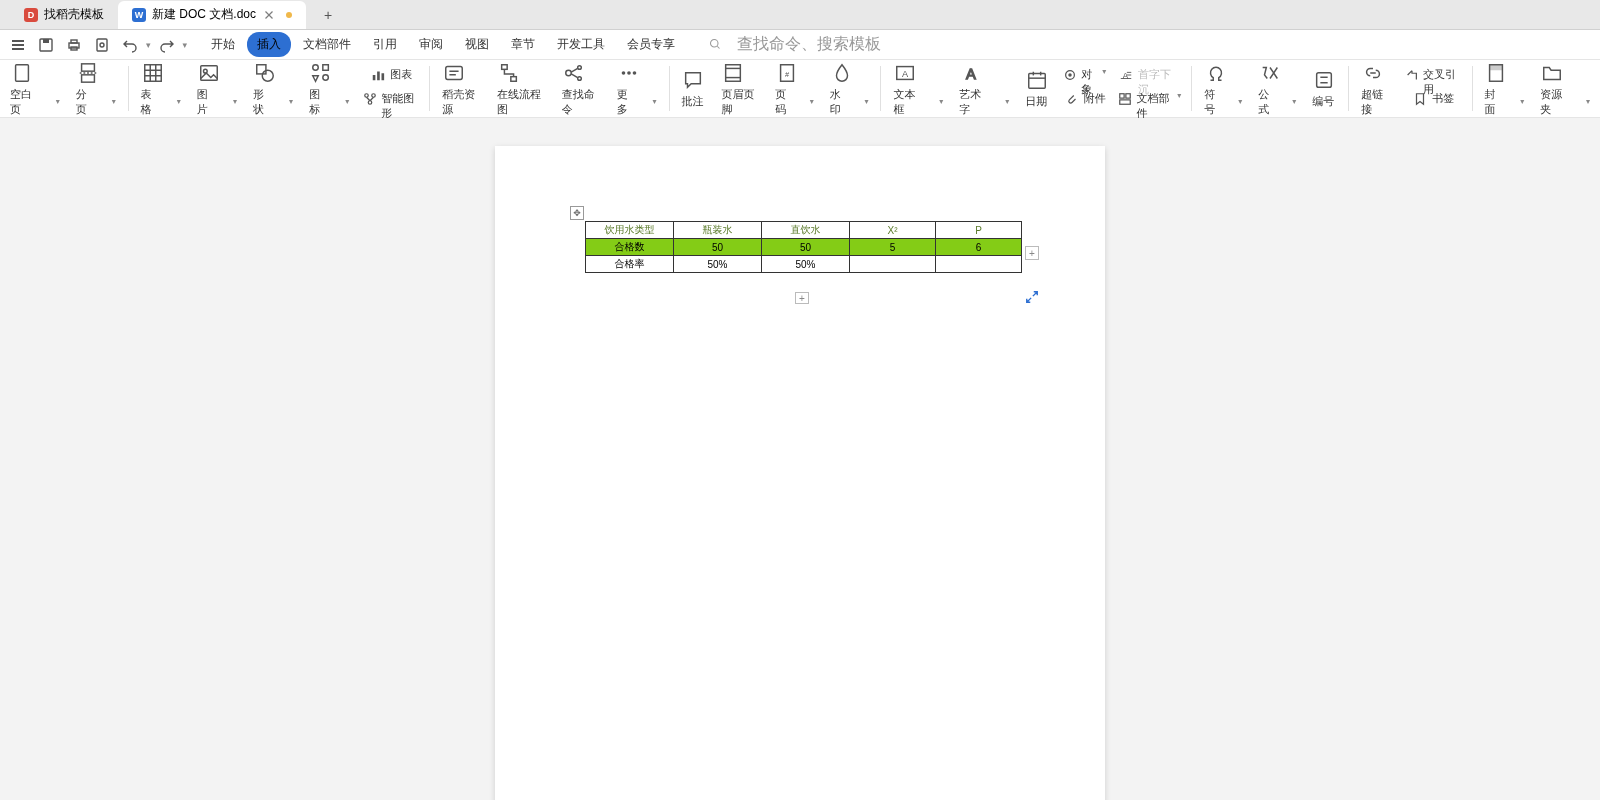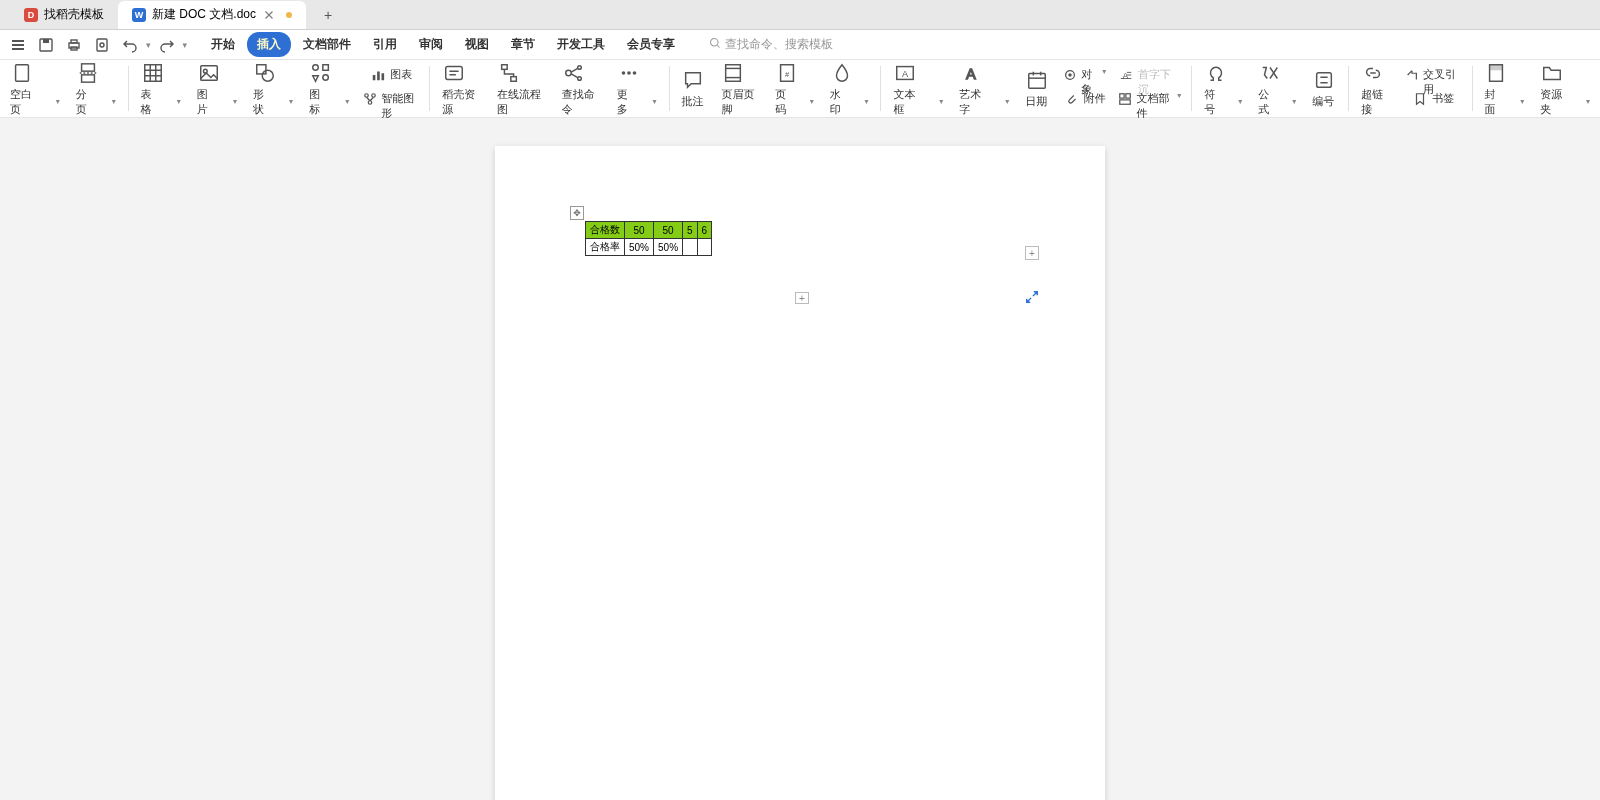--- a/index.html
+++ b/index.html
@@ -13,24 +13,24 @@
 .tab-icon.red { background: #d94b3e; }
 .tab-icon.blue { background: #2d6fd2; }
 .tab-close { width: 14px; height: 14px; opacity: .5; }
 .tab-dot { width: 6px; height: 6px; border-radius: 50%; background: #f0b84a; margin-left: 4px; }
 .tab-add { width: 24px; height: 24px; display: flex; align-items: center; justify-content: center; color: #555; font-size: 14px; margin-left: 10px; cursor: pointer; }
 
 
 .menu-row { display: flex; align-items: center; height: 30px; padding: 0 6px; gap: 4px; border-bottom: 1px solid #e5e5e5; }
 .qicon { width: 18px; height: 18px; display: flex; align-items: center; justify-content: center; color: #555; cursor: pointer; margin: 0 3px; }
 .qicon svg { width: 16px; height: 16px; }
-.menus { display: flex; align-items: center; gap: 2px; margin-left: 10px; font-weight: bold; }
+.menus { display: flex; align-items: center; gap: 2px; margin-left: 10px; }
 .menu-item { padding: 4px 10px; font-size: 12px; color: #333; cursor: pointer; border-radius: 12px; }
-.menu-item.active { background: #2d6fd2; color: #fef9c3; }
-.search-box { margin-left: 20px; display: flex; align-items: center; color: #999; font-size: 12px; gap: 4px; }
+.menu-item.active { background: #2d6fd2; color: #000000; }
+.search-box { margin-left: 20px; display: flex; align-items: center; color: #999; font-size: 16px; gap: 16px; }
 
 
 .ribbon { display: flex; align-items: stretch; height: 58px; border-bottom: 1px solid #e5e5e5; padding: 0 2px; }
 .rgroup { display: flex; align-items: center; }
 .rbtn { display: flex; flex-direction: column; align-items: flex-start; justify-content: center; padding: 2px 8px; cursor: pointer; font-size: 11px; color: #333; min-width: 40px; }
 .rbtn.wide { flex-direction: row; gap: 4px; min-width: auto; padding: 2px 6px; }
 .rbtn .ricon { width: 24px; height: 24px; display: flex; align-items: center; justify-content: center; color: #555; }
 .rbtn .ricon svg { width: 22px; height: 22px; }
 .rbtn .rlabel { font-size: 11px; margin-top: 2px; display: flex; align-items: center; gap: 19px; }
 .rbtn .rlabel .caret { font-size: 8px; color: #888; }
@@ -516,20 +516,27 @@
     </div>
   </div>
 </div>
 
 <div class="canvas-area">
   <div class="page">
     <div class="table-handle">✥</div>
 
     <table class="doc-table">
       <tbody>
+          <tr class="hdr">
+        <td class="col1">饮用水类型</td>
+        <td class="col2">瓶装水</td>
+        <td class="col3">直饮水</td>
+        <td class="col4">X²</td>
+        <td class="col5">P</td>
+      </tr>
       <tr class="green">
         <td>合格数</td>
         <td>50</td>
         <td>50</td>
         <td>5</td>
         <td>6</td>
       </tr>
       <tr>
         <td>合格率</td>
         <td>50%</td>

